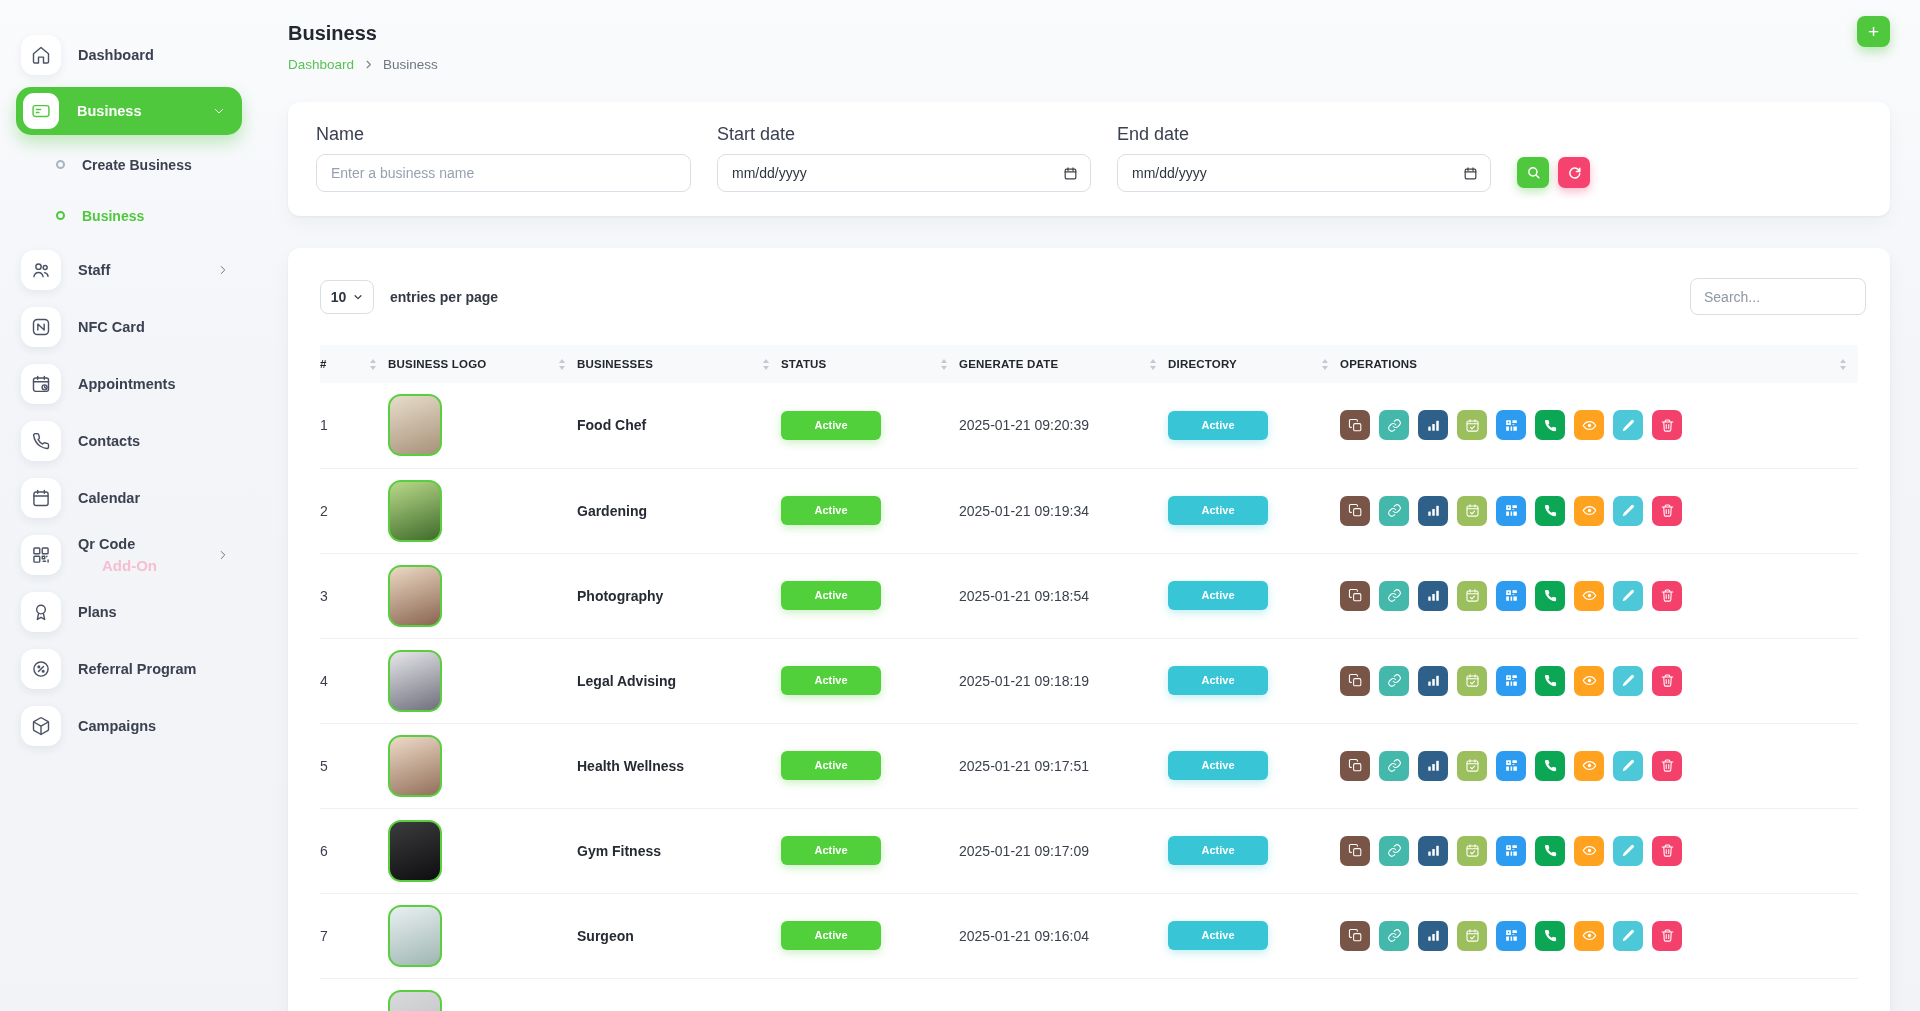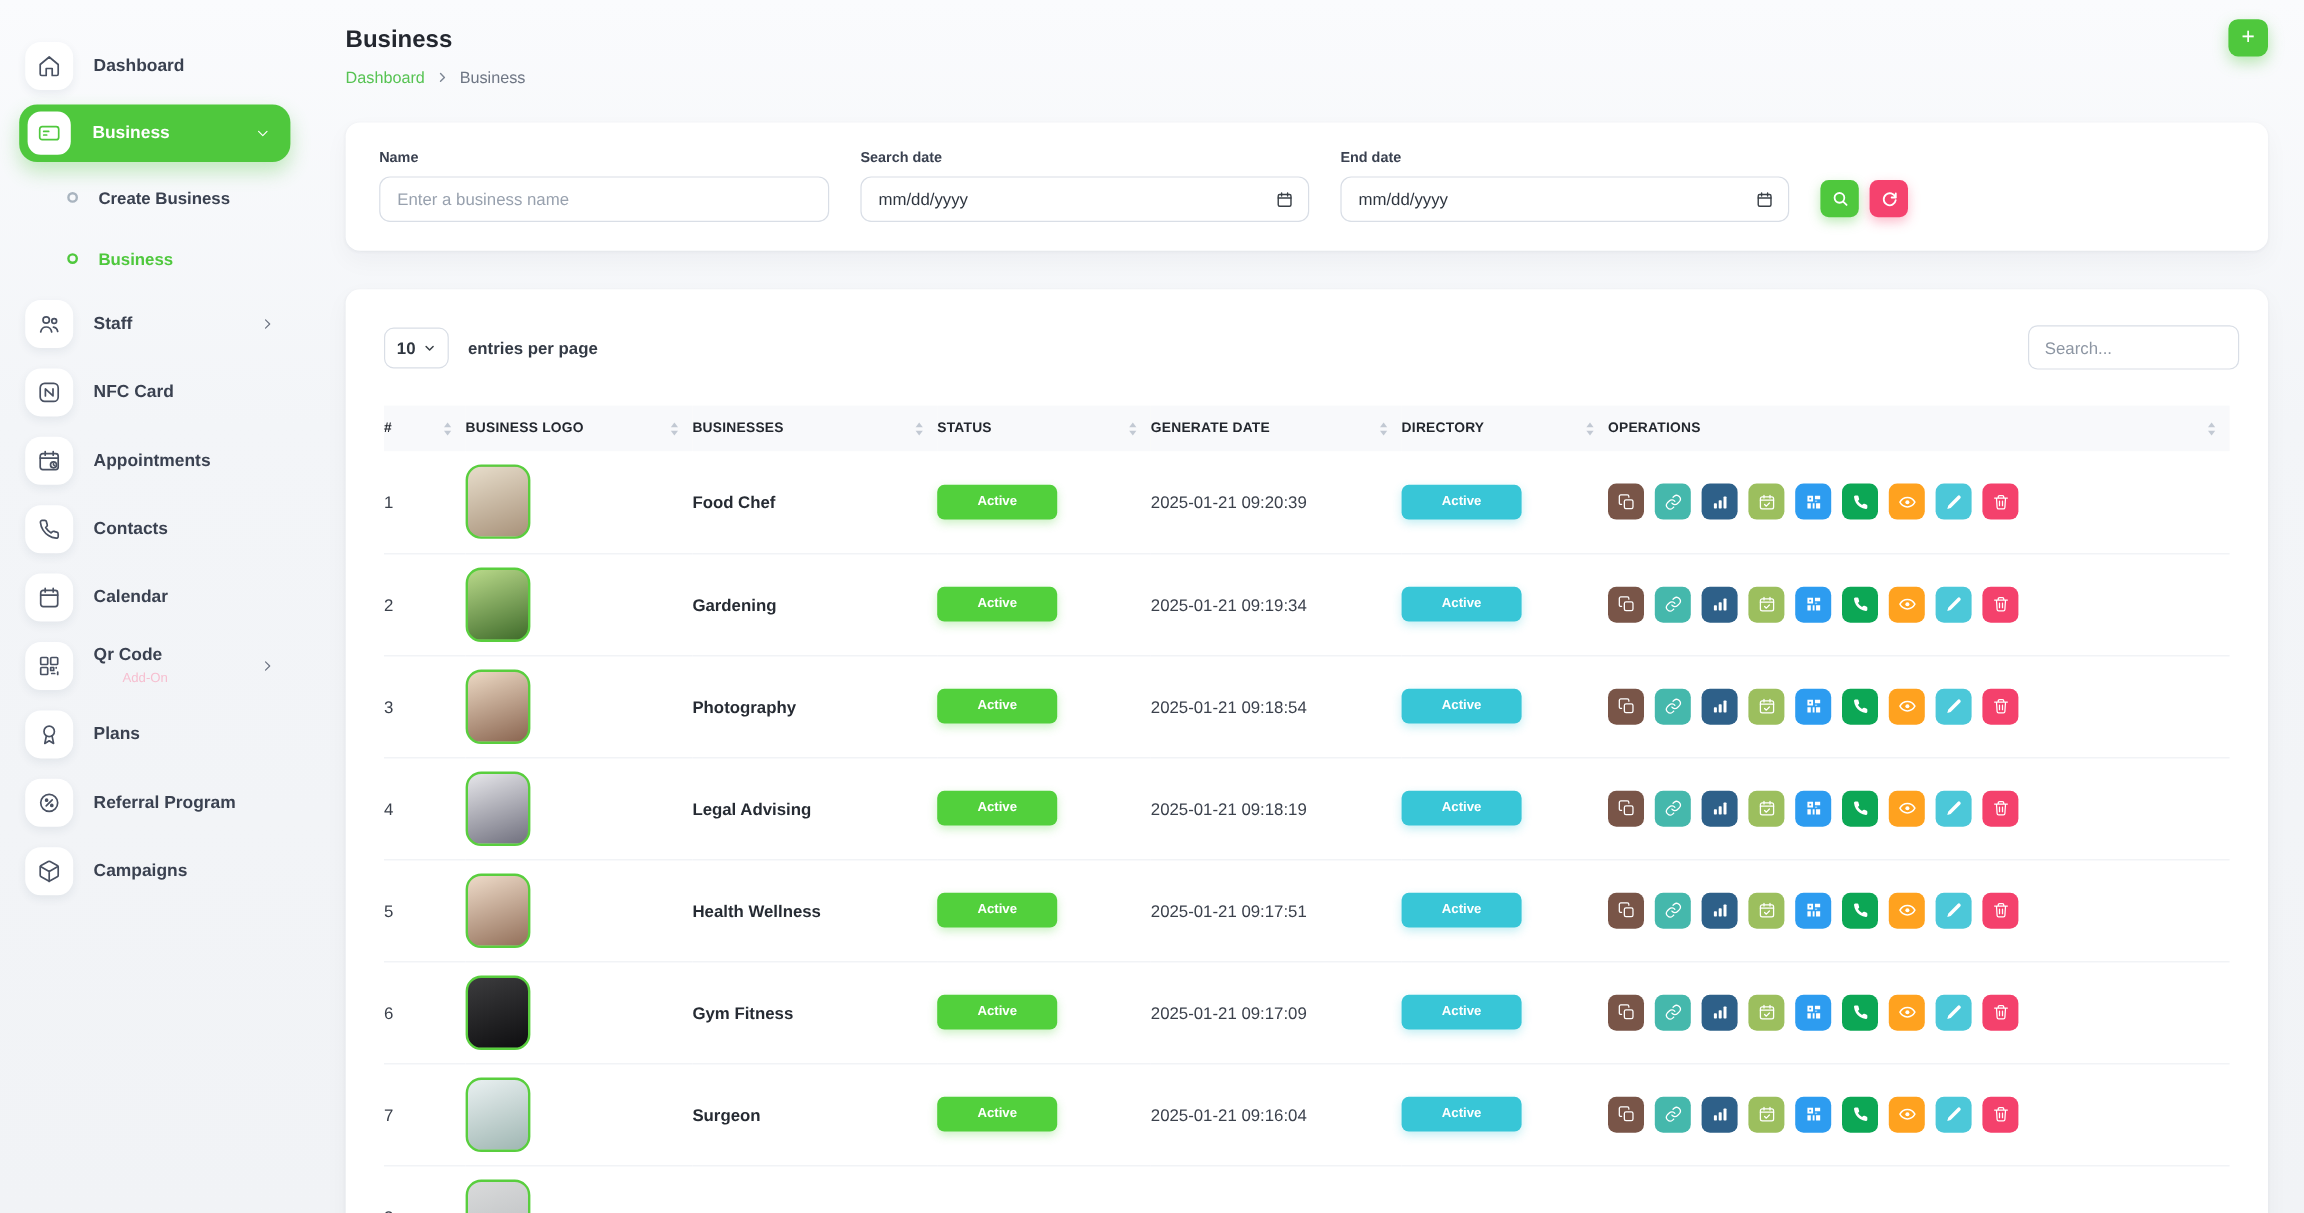--- a/index.html
+++ b/index.html
@@ -25,37 +25,37 @@
                          color:var(--green); box-shadow:none; }
   .s-item.active .s-label { color:#fff; margin-left:18px; }
   .s-item.active .s-chev { color:#fff; right:16px; }
   .s-sub { display:flex; align-items:center; height:51px; padding-left:40px; cursor:pointer; }
   .bullet { width:9px; height:9px; border:2px solid #a9b4bf; border-radius:50%; margin-right:17px; flex:0 0 9px; }
   .s-sub .s-label { margin-left:0; font-size:14px; }
   .s-sub.current .bullet { border-color:var(--green); }
   .s-sub.current .s-label { color:var(--green); }
   .s-2line { display:flex; flex-direction:column; justify-content:center; margin-left:17px; }
   .s-2line .s-label { margin-left:0; }
-  .s-addon { font-size:11px; font-weight:400; color:var(--addon-pink); margin:5px 0 0 24px; }
+  .s-addon { font-size:15px; font-weight:700; color:var(--addon-pink); margin:5px 0 0 24px; }
   
   .main { flex:1; padding:0 30px; }
   .page-head { padding-top:22px; position:relative; }
   .page-title { font-size:20px; font-weight:700; color:#23272f; }
   .breadcrumb { margin-top:12px; font-size:13.5px; display:flex; align-items:center; gap:9px; }
   .bc-link { color:var(--link-green); cursor:pointer; }
   .bc-sep { color:#7d8694; font-size:12px; display:flex; }
   .bc-sep svg { width:11px; height:11px; }
   .bc-cur { color:#6e7684; }
   .add-btn { position:absolute; right:0; top:16px; width:33px; height:31px; border:none; border-radius:8px;
              background:var(--green); color:#fff; font-size:19px; line-height:1; cursor:pointer;
              box-shadow:0 5px 12px rgba(75,198,57,.38); display:flex; align-items:center; justify-content:center; }
   .card { background:#fff; border-radius:12px; box-shadow:0 1px 3px rgba(25,35,60,.05),0 8px 20px rgba(25,35,60,.04); }
   
   .filter-card { margin-top:30px; padding:22px 28px 24px; display:flex; align-items:flex-end; gap:26px; }
-  .f-label { display:block; font-size:12px; font-weight:700; color:#3a4150; margin-bottom:9px; }
+  .f-label { display:block; font-size:18px; font-weight:400; color:#3a4150; margin-bottom:9px; }
   .f-input { width:375px; height:38px; border:1px solid #d9dee6; border-radius:9px; padding:0 14px;
              font-size:14px; color:#333; font-family:inherit; outline:none; background:#fff; }
   .f-input::placeholder { color:#98a1ae; }
   .date-box { width:374px; height:38px; border:1px solid #d9dee6; border-radius:9px; display:flex;
               align-items:center; padding:0 12px 0 14px; font-size:14px; color:#2f3640; cursor:text; background:#fff; }
   .date-box .cal { margin-left:auto; display:flex; color:#3a4047; }
   .date-box .cal svg { width:15px; height:15px; }
   .filter-actions { display:flex; gap:9px; padding-bottom:4px; }
   .btn-sq { width:32px; height:31px; border:none; border-radius:7px; display:flex; align-items:center;
             justify-content:center; color:#fff; cursor:pointer; }
@@ -246,21 +246,21 @@
     </div>
     <button class="add-btn">+</button>
   </div>
 
   <section class="card filter-card">
     <div class="f-field">
       <label class="f-label">Name</label>
       <input class="f-input" type="text" placeholder="Enter a business name" style="">
     </div>
     <div class="f-field">
-      <label class="f-label">Search date</label>
+      <label class="f-label">Start date</label>
       <div class="date-box">
         <span>mm/dd/yyyy</span>
         <span class="cal">
           <svg viewBox="0 0 24 24" fill="none" stroke="currentColor" stroke-width="1.9" stroke-linecap="round">
               <rect x="3.5" y="5" width="17" height="15.5" rx="2"></rect>
               <path d="M3.5 9.5h17M8 3v4M16 3v4"></path>
             </svg>
         </span>
       </div>
     </div>

